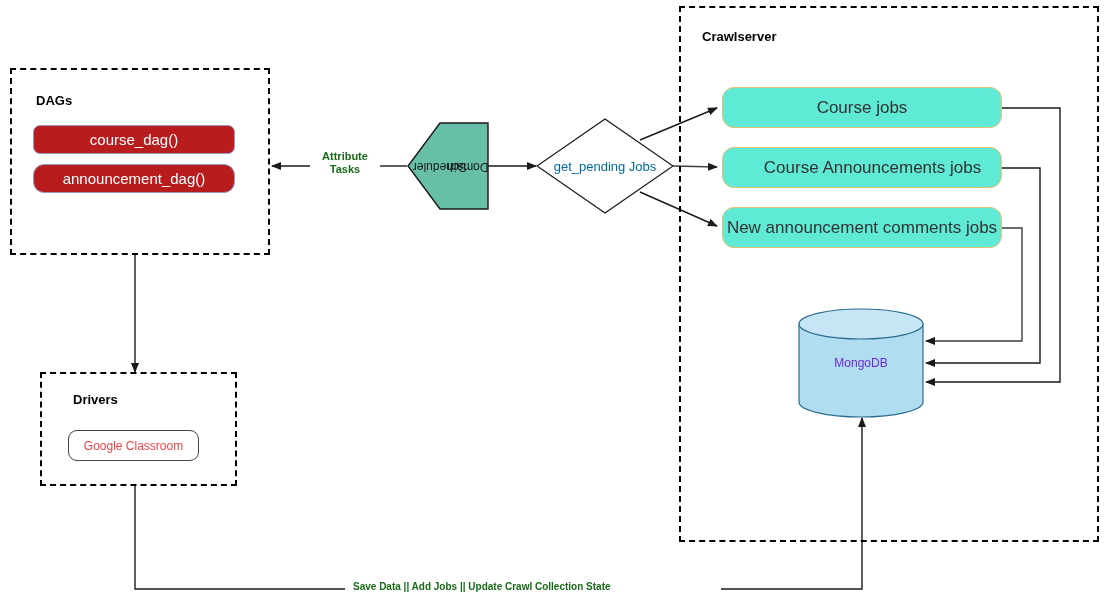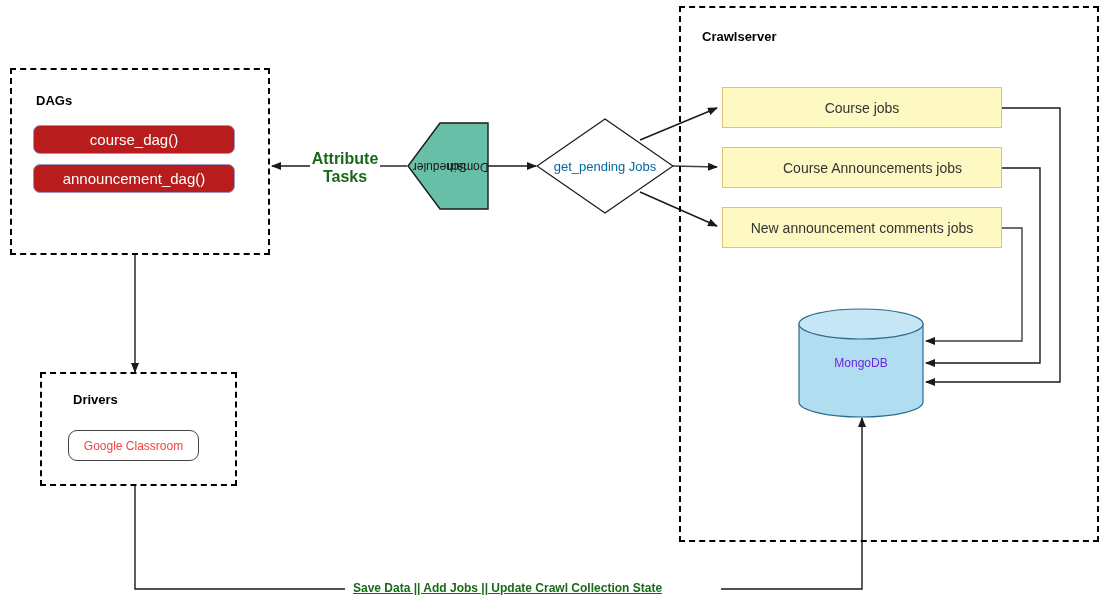--- a/index.html
+++ b/index.html
@@ -65,25 +65,25 @@
     font-size: 12px;
     display: flex;
     align-items: center;
     justify-content: center;
     box-sizing: border-box;
   }
 
   
   .job-box {
     position: absolute;
-    background: #fef9c3;
+    background: #5eead4;
     border: 1px solid #E3C276;
-    border-radius: 0;
+    border-radius: 12px;
     color: #333333;
-    font-size: 14px;
+    font-size: 17px;
     display: flex;
     align-items: center;
     justify-content: center;
     box-sizing: border-box;
   }
 
   
   .pentagon-wrap {
     position: absolute;
   }
@@ -139,28 +139,27 @@
 
   
   .edge-label {
     position: absolute;
     color: #186A18;
     font-weight: bold;
     white-space: nowrap;
   }
   .edge-label.two-line {
     text-align: center;
-    font-size: 16px;
+    font-size: 11px;
     line-height: 1.15;
   }
   .edge-label.one-line {
-    font-size: 12px;
+    font-size: 10px;
     background: #ffffff;
     padding: 0 4px;
-    text-decoration: underline;
   }
 </style>
 </head>
 <body>
 
 <div id="canvas">
 
   <svg id="wires" viewBox="0 0 1104 605">
     <defs>
       <marker id="arrow" markerWidth="10" markerHeight="8" refX="9" refY="4" orient="auto" markerUnits="userSpaceOnUse">
@@ -190,21 +189,21 @@
     <g>
       <polyline points="135,486 135,589 345,589" fill="none" stroke="#1a1a1a" stroke-width="1.4"></polyline>
       <polyline points="721,589 862,589 862,418" fill="none" stroke="#1a1a1a" stroke-width="1.4" marker-end="url(#arrow)"></polyline>
     </g>
   </svg>
 
   <div class="group-box" style="left:10px; top:68px; width:260px; height:187px;"></div>
   <div class="group-title" style="left:36px; top:93px;">DAGs</div>
 
   <div class="dag-item" style="left:33px; top:125px; width:202px; height:29px;">course_dag()</div>
-  <div class="dag-item" style="left:33px; top:164px; width:202px; height:29px;">announcement_dag()</div>
+  <div class="dag-item" style="left:33px; top:164px; width:202px; height:29px;border-radius:11px;">announcement_dag()</div>
 
   <div class="group-box" style="left:40px; top:372px; width:197px; height:114px;"></div>
   <div class="group-title" style="left:73px; top:392px;">Drivers</div>
   <div class="driver-item" style="left:68px; top:430px; width:131px; height:31px;">Google Classroom</div>
 
   <div class="edge-label two-line" style="left:310px; top:150px; width:70px;">
     <div>Attribute</div>
     <div>Tasks</div>
   </div>
 

